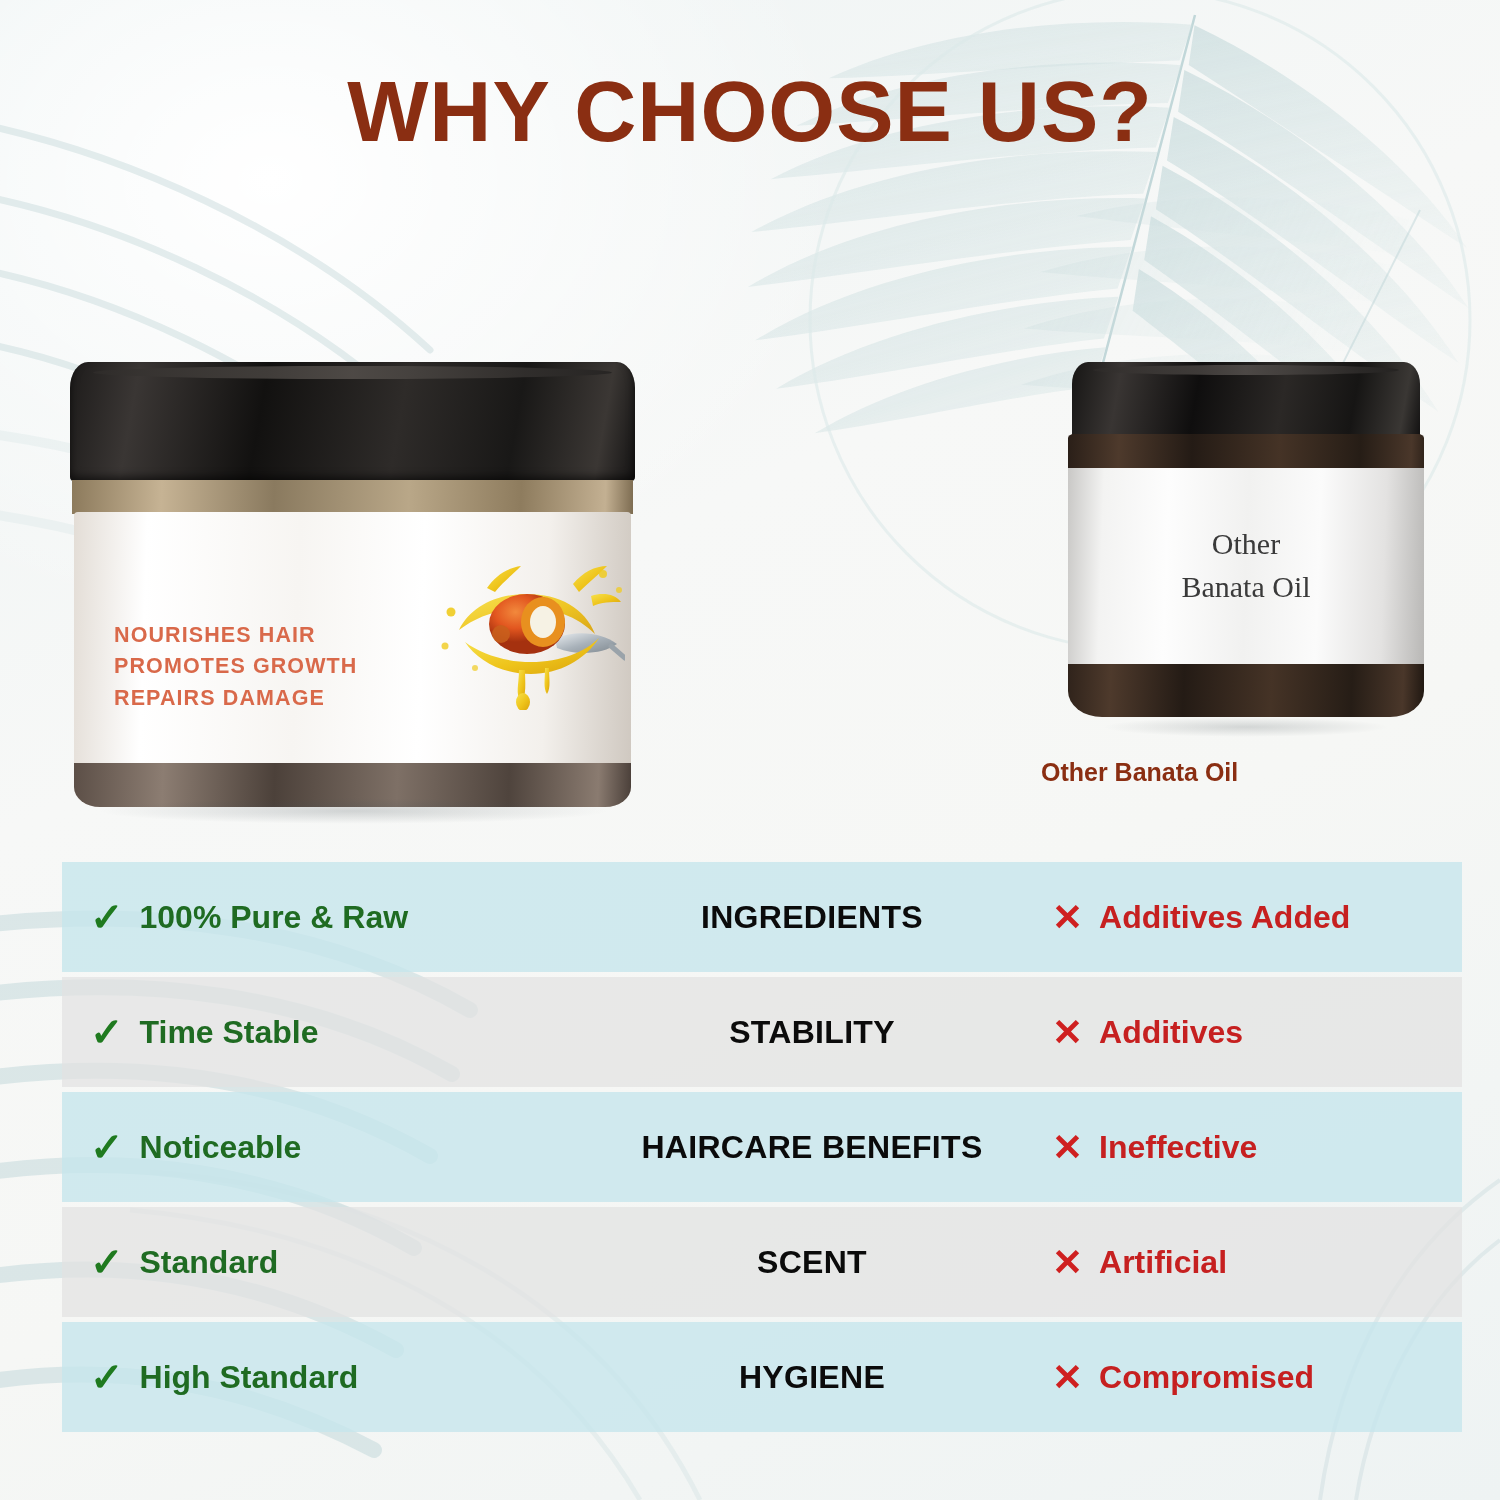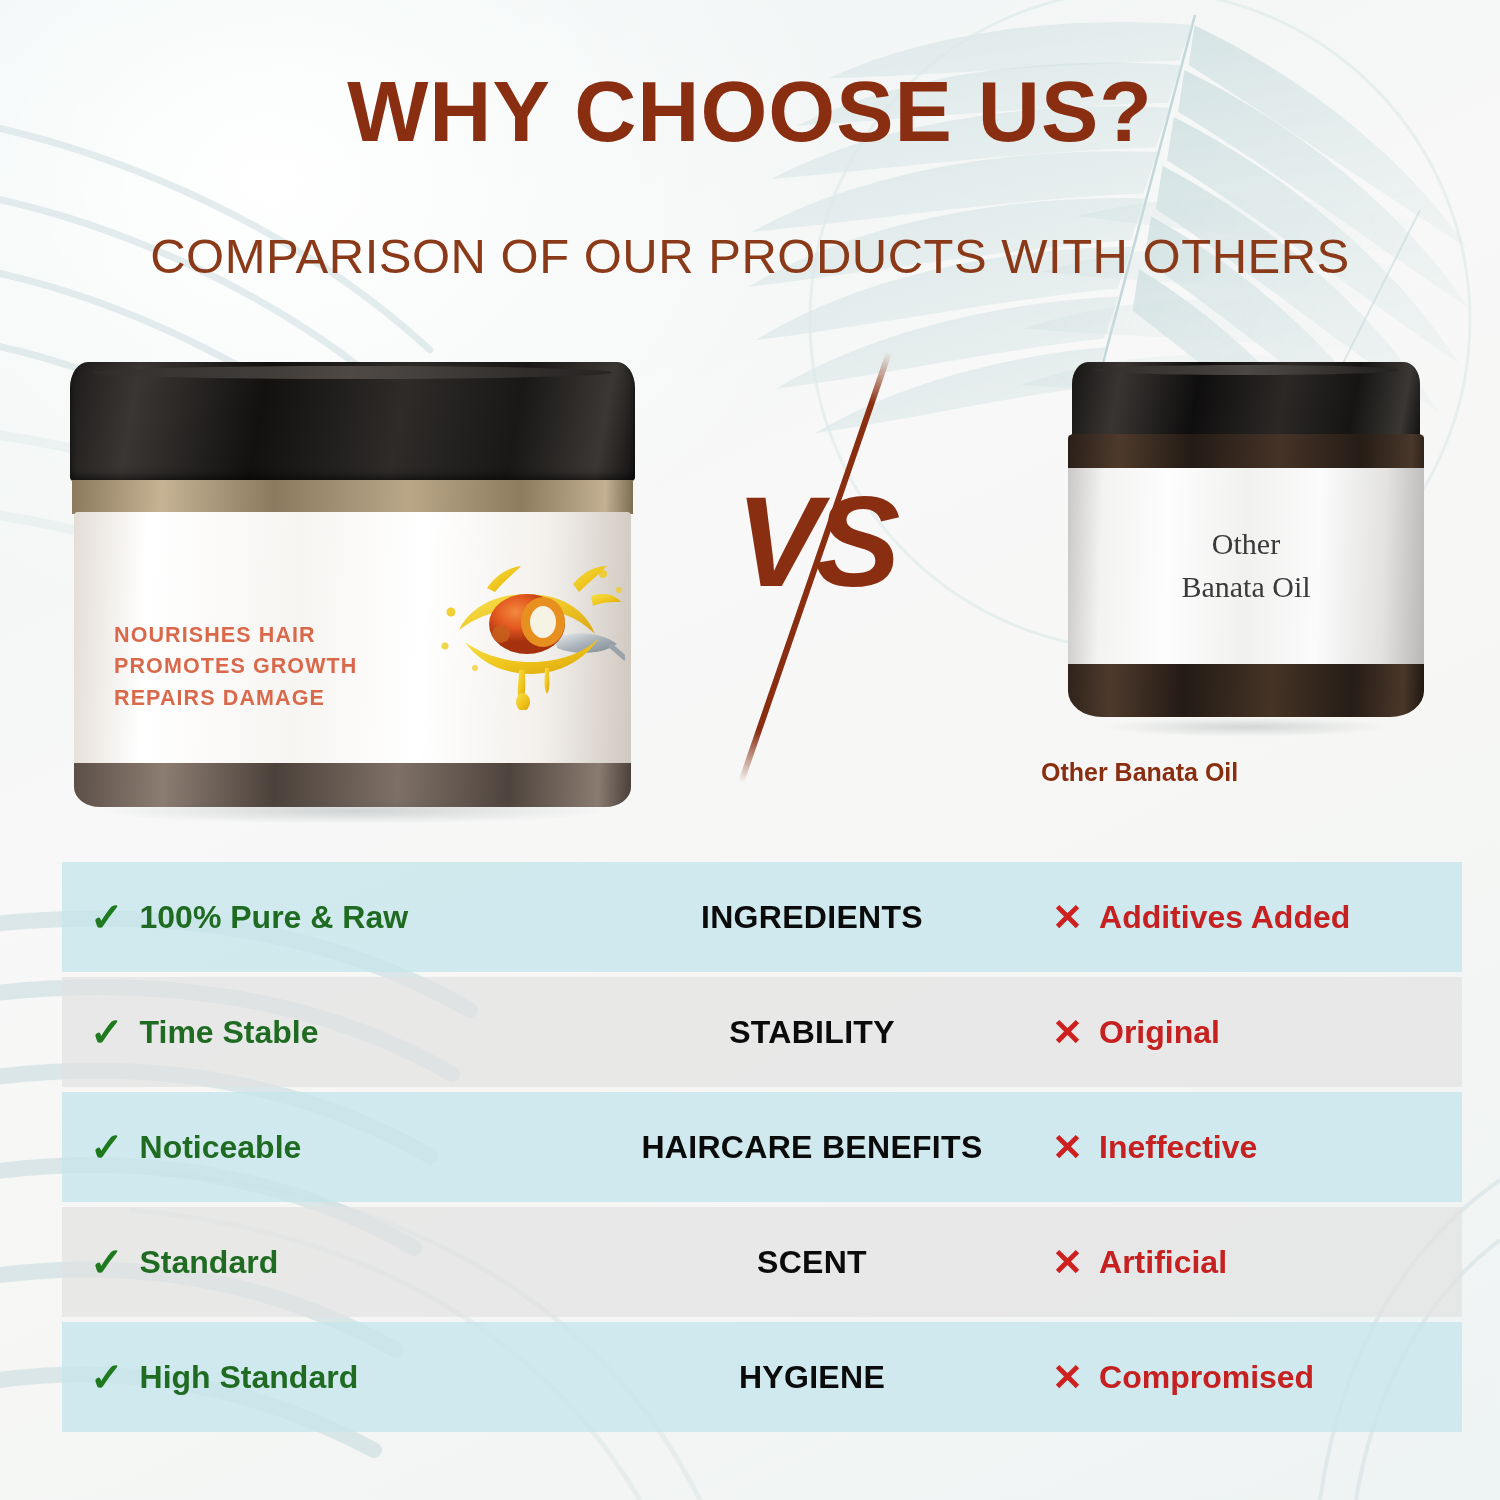--- a/index.html
+++ b/index.html
@@ -412,21 +412,20 @@
         <path d="M1500,1240 C1420,1300 1372,1400 1356,1500"></path>
       </g>
 
       <circle cx="1140" cy="320" r="330" fill="none" stroke="#dce9e9" stroke-width="3" opacity="0.6"></circle>
     </svg>
   </div>
 
   <div class="title-wrap">
     <h1 class="main-title">WHY CHOOSE US?</h1>
   </div>
-  <div class="sub-title">COMPARISON OF OUR PRODUCTS WITH OTHERS</div>
 
   <div class="products">
 
     <div class="jar-ours">
       <div class="lid"></div>
       <div class="neck"></div>
       <div class="body">
         <div class="label-top">
           <div class="claims">
             <div>NOURISHES HAIR</div>
@@ -477,24 +476,20 @@
               <ellipse cx="108" cy="72" rx="13" ry="16" fill="#f6f2e4"></ellipse>
               <ellipse cx="66" cy="84" rx="9" ry="9" fill="#c9601c" opacity=".85"></ellipse>
             </svg>
           </div>
         </div>
         <div class="base"></div>
       </div>
       <div class="shadow"></div>
     </div>
 
-    <div class="vs-block">
-      <div class="vs-slash"></div>
-      <div class="vs-text">VS</div>
-    </div>
 
     <div class="jar-other">
       <div class="lid"></div>
       <div class="glass">
         <div class="olabel">
           <div class="olabel-text">
             <div>Other</div>
             <div>Banata Oil</div>
           </div>
         </div>
@@ -520,21 +515,21 @@
     </div>
 
     <div class="row gray">
       <div class="cell-left">
         <span class="mark check">✓</span>
         <span class="pro-text">Time Stable</span>
       </div>
       <div class="cell-mid">STABILITY</div>
       <div class="cell-right">
         <span class="mark cross">✕</span>
-        <span class="con-text">Original</span>
+        <span class="con-text">Additives</span>
       </div>
     </div>
 
     <div class="row blue">
       <div class="cell-left">
         <span class="mark check">✓</span>
         <span class="pro-text">Noticeable</span>
       </div>
       <div class="cell-mid">HAIRCARE BENEFITS</div>
       <div class="cell-right">

